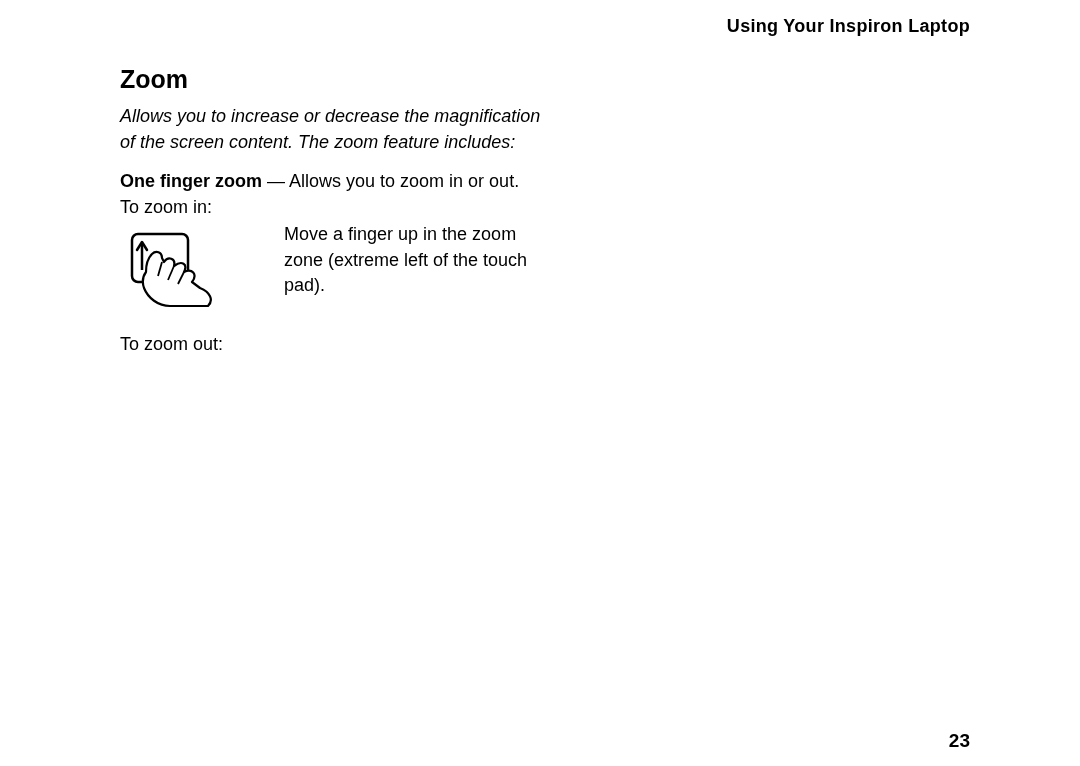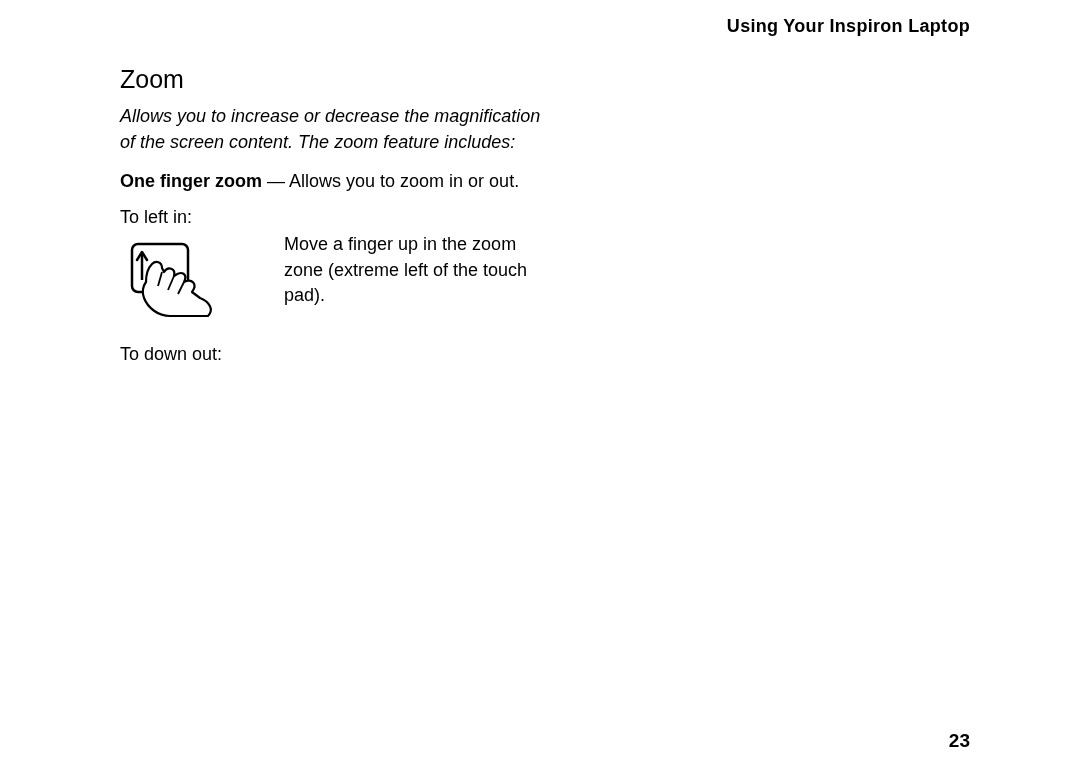--- a/index.html
+++ b/index.html
@@ -26,33 +26,32 @@
       font-weight: bold;
       font-size: 18px;
       margin-bottom: 28px;
       letter-spacing: 0.3px;
     }
     .content-column {
       width: 430px;
     }
     .section-heading {
       font-size: 25px;
-      font-weight: normal;
+      font-weight: bold;
       margin-bottom: 10px;
     }
     .intro-text {
       font-size: 18px;
       line-height: 1.42;
       margin-bottom: 14px;
       font-style: italic;
     }
     .subsection-line {
       font-size: 18px;
       line-height: 1.42;
-      margin-bottom: 10px;
     }
     .subsection-line .bold {
       font-weight: bold;
     }
     .action-label {
       font-size: 18px;
       line-height: 1.42;
       margin-bottom: 2px;
     }
     .gesture-row {
@@ -95,21 +94,21 @@
   <div class="content-column">
 
     <h2 class="section-heading">Zoom</h2>
 
     <p class="intro-text">Allows you to increase or decrease the magnification of the screen content. The zoom feature includes:</p>
 
     <p class="subsection-line">
       <span class="bold">One finger zoom</span><span> — Allows you to zoom in or out.</span>
     </p>
 
-    <p class="action-label">To left in:</p>
+    <p class="action-label">To zoom in:</p>
 
     <div class="gesture-row">
       <div class="gesture-icon">
         <svg viewBox="0 0 94 82">
 
           <rect x="4" y="6" width="56" height="48" rx="6" ry="6" fill="none" stroke="#000" stroke-width="2.5"></rect>
 
           <line x1="14" y1="42" x2="14" y2="16" stroke="#000" stroke-width="2.5"></line>
           <polyline points="9,22 14,14 19,22" fill="none" stroke="#000" stroke-width="2.5" stroke-linecap="round" stroke-linejoin="round"></polyline>
 
@@ -127,20 +126,20 @@
                    C 14 54, 15 48, 18 44 Z" fill="#fff" stroke="#000" stroke-width="2.2" stroke-linejoin="round"></path>
 
           <path d="M 34 34 L 30 48" fill="none" stroke="#000" stroke-width="1.8"></path>
           <path d="M 46 38 L 40 52" fill="none" stroke="#000" stroke-width="1.8"></path>
           <path d="M 56 44 L 50 56" fill="none" stroke="#000" stroke-width="1.8"></path>
         </svg>
       </div>
       <div class="gesture-text">Move a finger up in the zoom zone (extreme left of the touch pad).</div>
     </div>
 
-    <p class="action-label">To down out:</p>
+    <p class="action-label">To zoom out:</p>
 
 
   </div>
 
   <div class="page-number">23</div>
 
 </div>
 
 </body></html>

